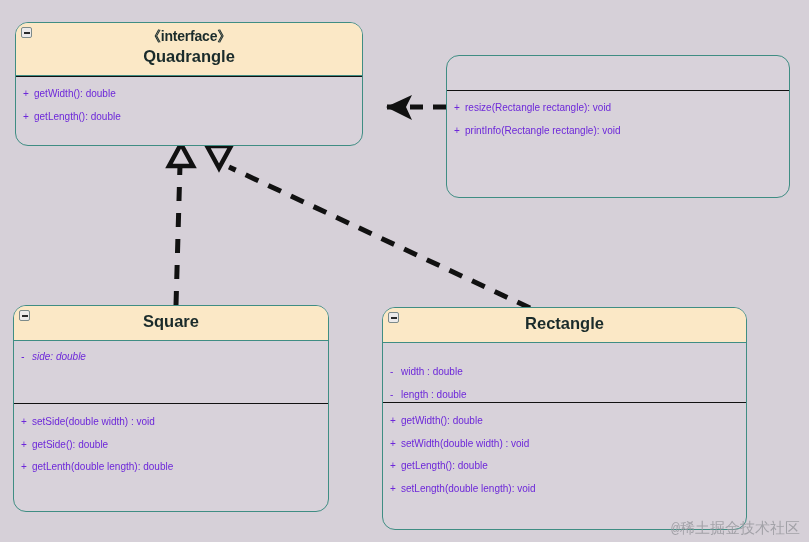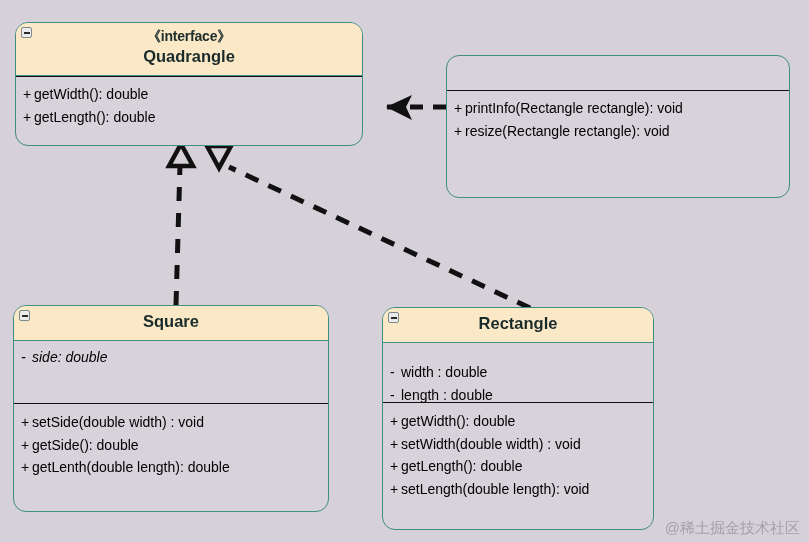--- a/index.html
+++ b/index.html
@@ -60,22 +60,22 @@
     position: absolute;
     left: 1.5px;
     top: 4px;
     width: 6px;
     height: 1.6px;
     background: #2a2a2a;
   }
   .compartment {
     box-sizing: border-box;
     padding: 5px 0 4px 7px;
-    color: #000000;
-    font-size: 14px;
+    color: #6d28d9;
+    font-size: 10px;
     line-height: 22.5px;
   }
   .compartment.topline {
     border-top: 1.6px solid #111111;
   }
   .member {
     white-space: nowrap;
   }
   .member .vis {
     display: inline-block;
@@ -94,21 +94,21 @@
 
   .watermark {
     position: absolute;
     right: 9px;
     bottom: 4px;
     font-size: 15px;
     color: #9a9aa0;
     opacity: 0.85;
     z-index: 6;
     white-space: nowrap;
-    font-family: Liberation Sans, sans-serif;
+    font-family: Liberation Mono, monospace;
   }
 </style>
 </head>
 <body>
 
 <div id="canvas">
 
   <svg id="wires" viewBox="0 0 809 542" xmlns="http://www.w3.org/2000/svg">
 
      Quadrangle : dependency, dashed with open arrowhead --&gt;
@@ -143,24 +143,24 @@
       <div class="member">
         <span class="vis">+</span><span>getLength(): double</span>
       </div>
     </div>
   </div>
 
   <div class="uml-box" id="box-client" style="left:446px; top:55px; width:344px; height:143px;">
     <div class="compartment" style="height:34px;"></div>
     <div class="compartment topline" style="padding-top:6px;">
       <div class="member">
+        <span class="vis">+</span><span>resize(Rectangle rectangle): void</span>
+      </div>
+      <div class="member">
         <span class="vis">+</span><span>printInfo(Rectangle rectangle): void</span>
-      </div>
-      <div class="member">
-        <span class="vis">+</span><span>resize(Rectangle rectangle): void</span>
       </div>
     </div>
   </div>
 
   <div class="uml-box" id="box-square" style="left:13px; top:305px; width:316px; height:207px;">
     <div class="box-header" style="height:35px; padding-top:5px;">
       <span class="collapse-icon"></span>
       <span class="cname">Square</span>
     </div>
     <div class="compartment" style="height:62px;font-style:italic;">
@@ -174,21 +174,21 @@
       </div>
       <div class="member">
         <span class="vis">+</span><span>getSide(): double</span>
       </div>
       <div class="member">
         <span class="vis">+</span><span>getLenth(double length): double</span>
       </div>
     </div>
   </div>
 
-  <div class="uml-box" id="box-rectangle" style="left:382px; top:307px; width:272px; height:223px;">
+  <div class="uml-box" id="box-rectangle" style="left:382px; top:307px; width:365px; height:223px;">
     <div class="box-header" style="height:35px; padding-top:5px;">
       <span class="collapse-icon"></span>
       <span class="cname">Rectangle</span>
     </div>
     <div class="compartment" style="height:59px; padding-top:18px;">
       <div class="member">
         <span class="vis">-</span><span>width : double</span>
       </div>
       <div class="member">
         <span class="vis">-</span><span>length : double</span>

